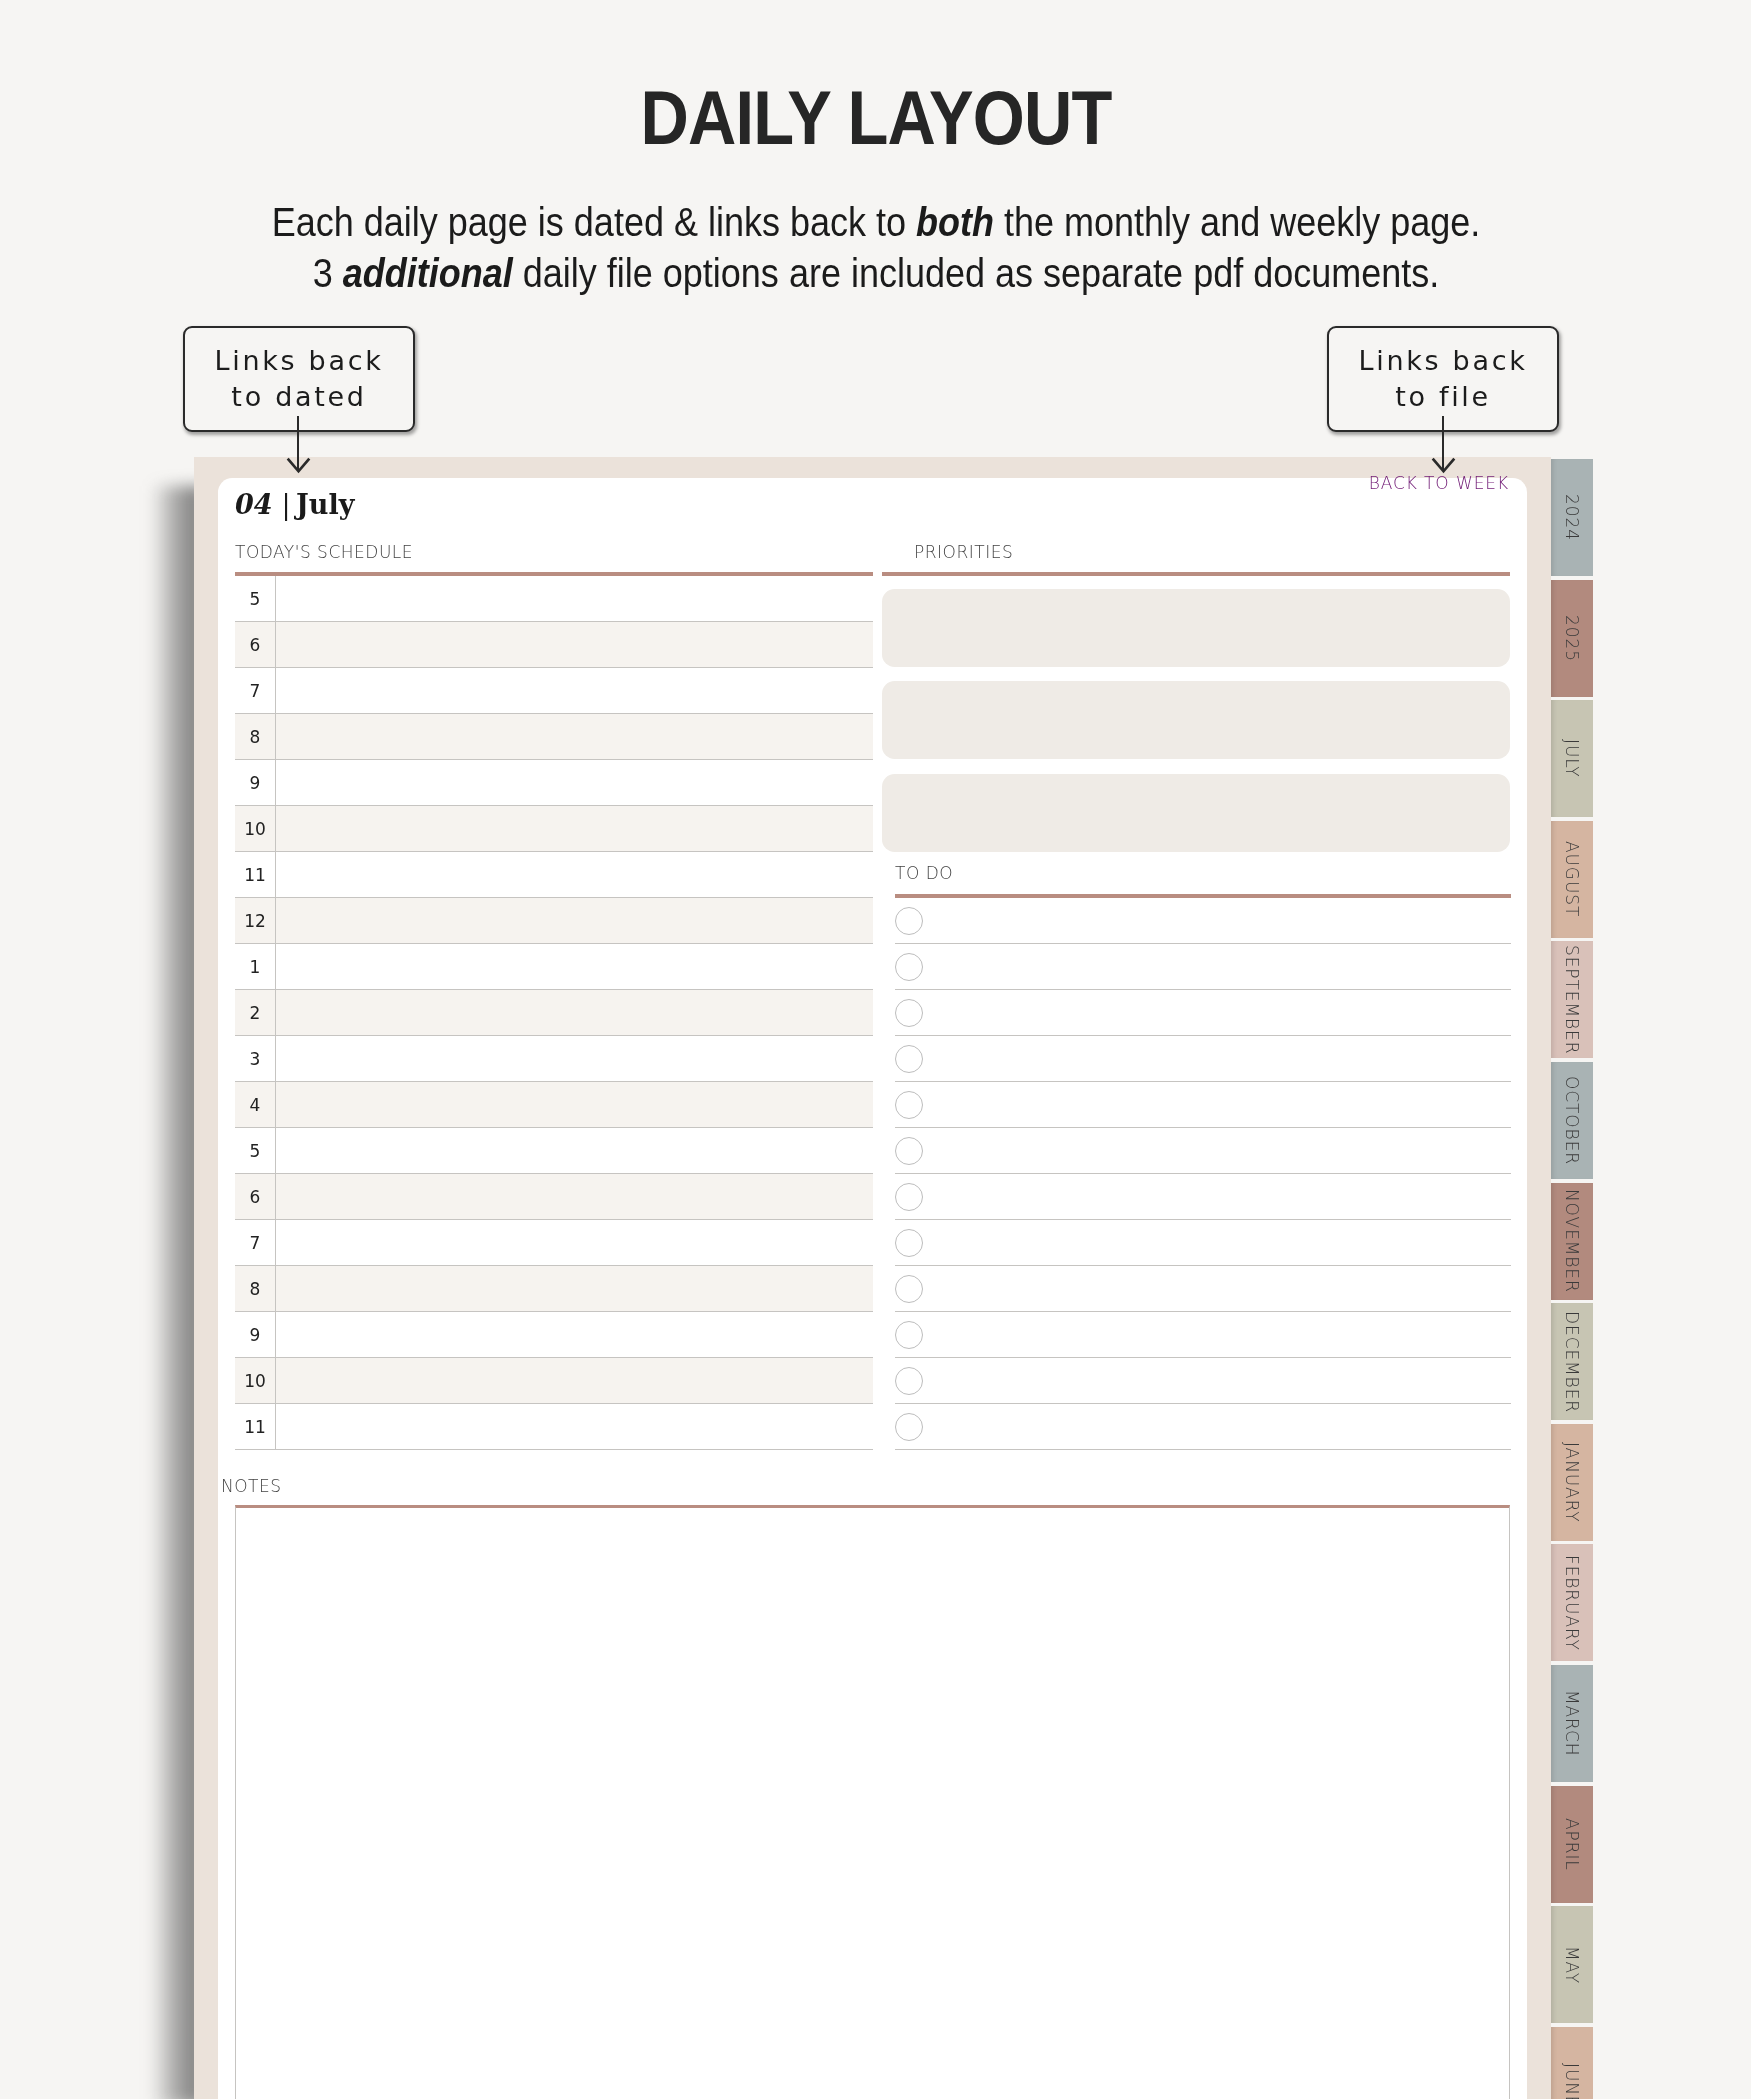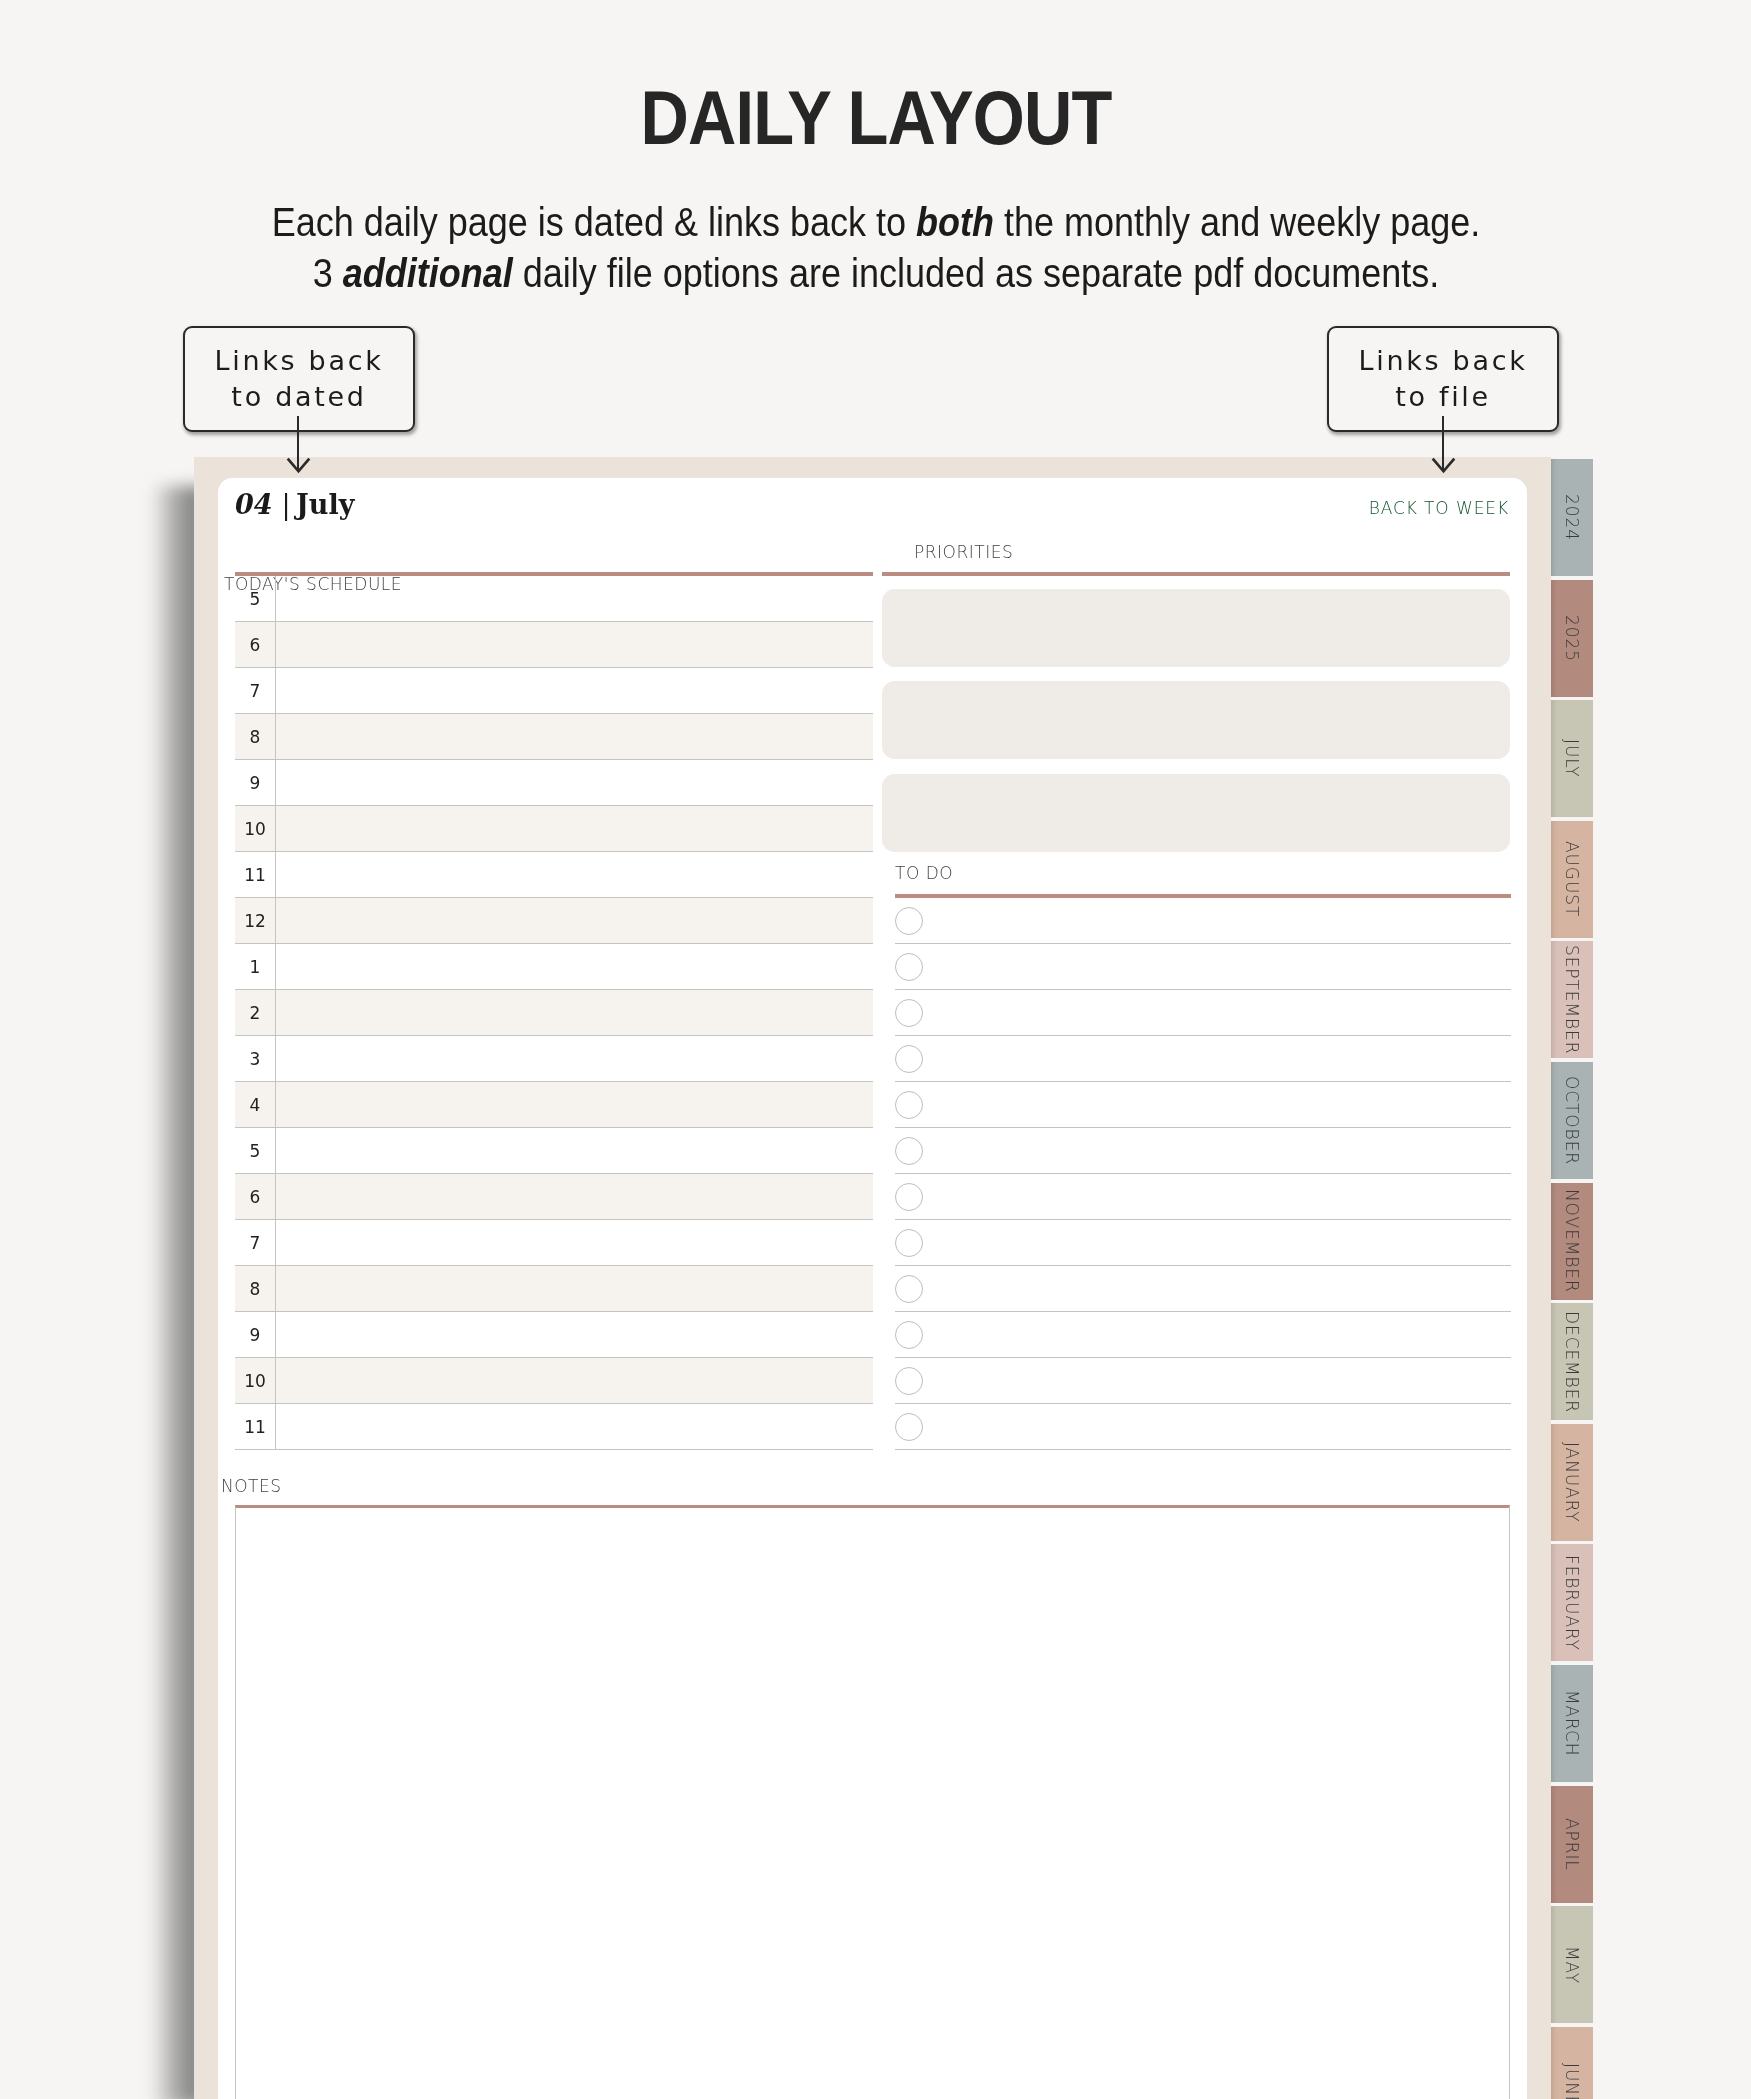--- a/index.html
+++ b/index.html
@@ -47,21 +47,21 @@
     background: #ffffff; border-radius: 14.4px 14.4px 0 0;
   }
 
   .date {
     position: absolute; left: 235px; top: 489px;
     font-family: "DejaVu Serif", serif; font-size: 27px; color: #1a1a1a; font-weight: 700;
   }
   .date .day { font-style: italic; }
   .date .sep { font-weight: 400; margin: 0 5.4px 0 9px; }
   .back-week {
-    position: absolute; right: 243px; top: 498px; font-size: 17px; letter-spacing: 0.9px; color: #14532d;
+    position: absolute; right: 243px; top: 473px; font-size: 17px; letter-spacing: 0.9px; color: #701a75;
     font-weight: 300;
   }
   .section-label {
     position: absolute; font-size: 17px; letter-spacing: 0.5px; color: #444; font-weight: 300;
   }
   .rule { position: absolute; height: 3.6px; background: #b98d81; }
 
   .schedule { position: absolute; left: 235px; top: 576px; width: 638px; }
   .hour-row {
     height: 46px; display: flex; border-bottom: 1.8px solid #c6c4c1;
@@ -136,21 +136,21 @@
   <svg width="27" height="18" style="top:40px;" viewBox="0 0 30 20">
       <polyline points="3,3 15,17 27,3" fill="none" stroke="#2a2a2a" stroke-width="3"></polyline>
     </svg>
 </div>
 
 <div class="date">
   <span class="day">04</span><span class="sep">|</span><span>July</span>
 </div>
 <div class="back-week">BACK TO WEEK</div>
 
-<div class="section-label" style="left:224px; top:542px;margin-top:32px;">TODAY'S SCHEDULE</div>
+<div class="section-label" style="left:235px; top:542px;">TODAY'S SCHEDULE</div>
 <div class="rule" style="left:235px; top:572px; width:638px;"></div>
 <div class="schedule" id="schedule">
     <div class="hour-row">
       <div class="hour-num">5</div>
       <div class="hour-slot"></div>
     </div>
     <div class="hour-row">
       <div class="hour-num">6</div>
       <div class="hour-slot"></div>
     </div>

